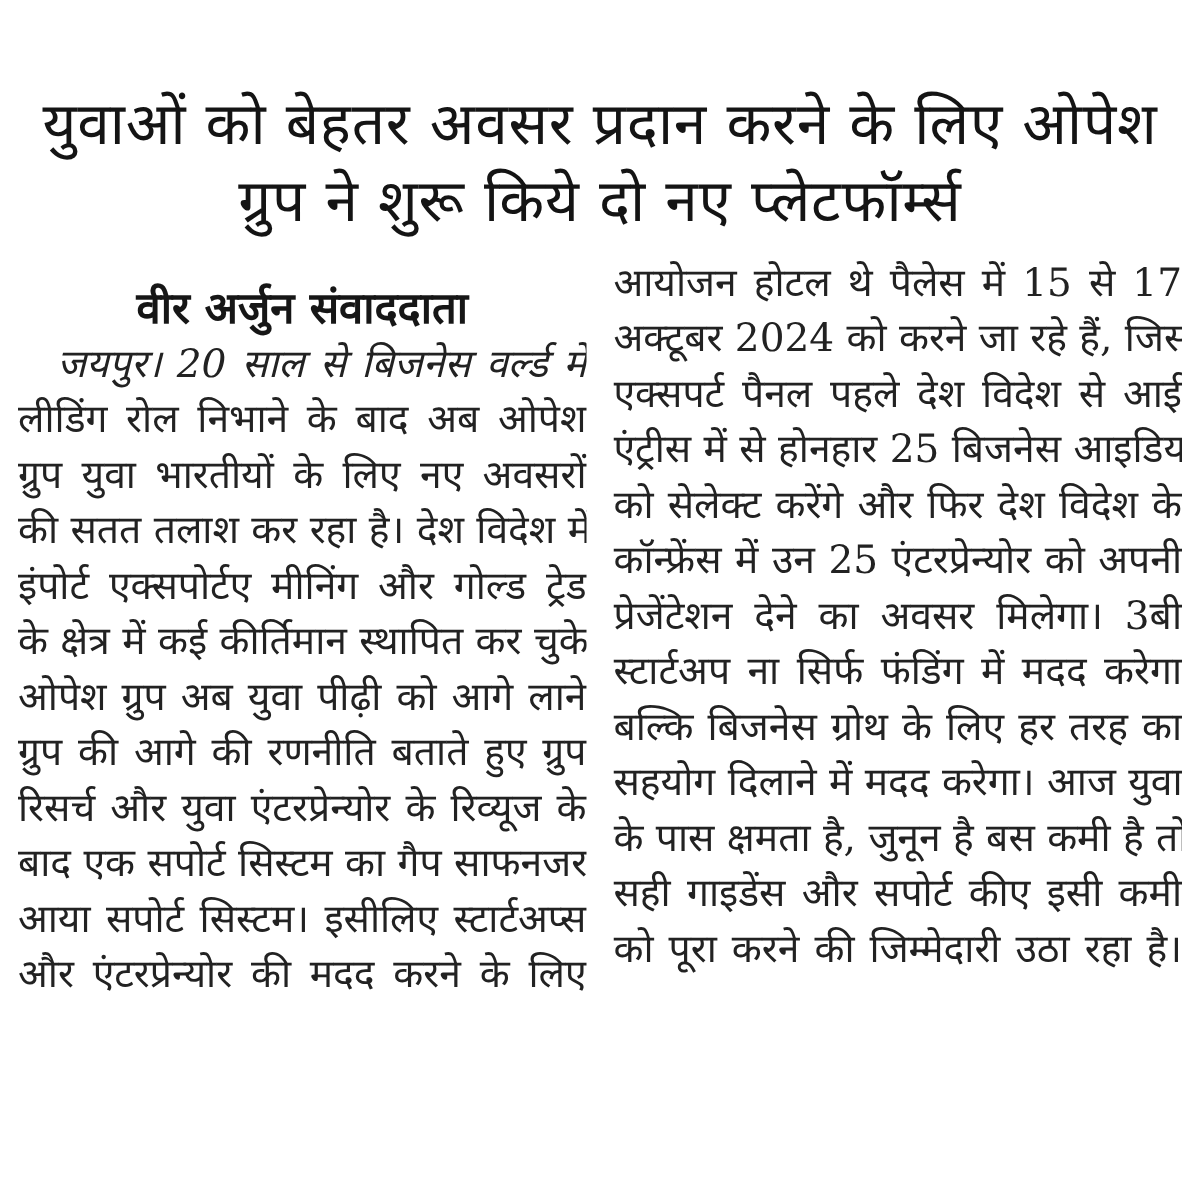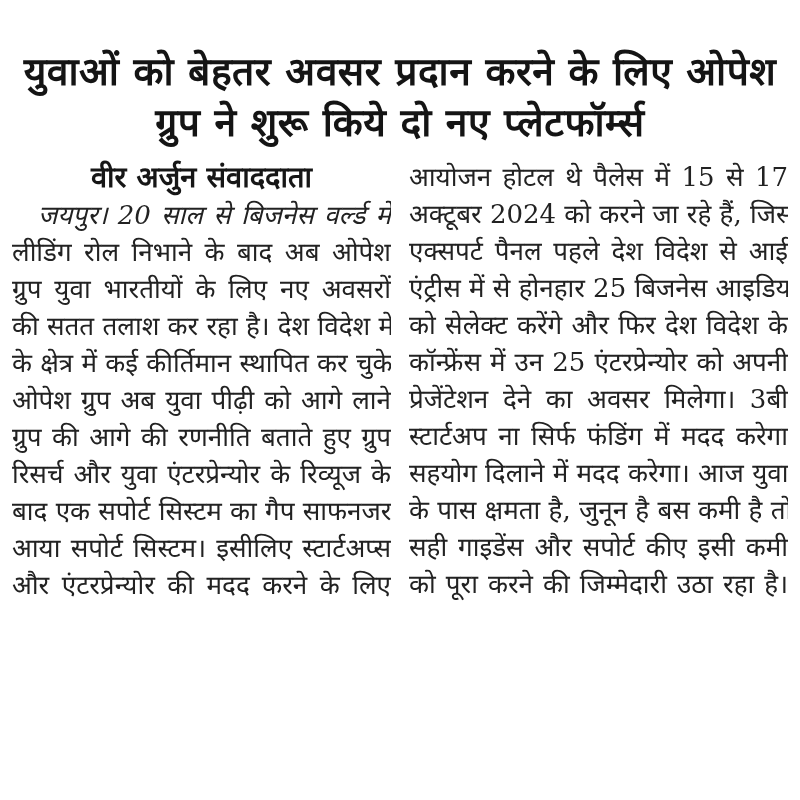--- a/index.html
+++ b/index.html
@@ -12,24 +12,24 @@
     width: 800px;
     height: 800px;
     background: #ffffff;
     color: #1b1b1b;
     font-family: "DejaVu Serif", "Liberation Serif", serif;
     overflow: hidden;
     box-sizing: border-box;
     padding: 46px 12px 0 12px;
   }
   .headline {
-    margin: 0 6px 10px 6px;
+    margin: 12px 6px 10px 6px;
     font-size: 39px;
     line-height: 1.32;
-    font-weight: 700;
+    font-weight: 400;
     text-align: center;
     color: #141414;
     letter-spacing: 0.5px;
   }
   .headline .hl {
     display: block;
   }
   .columns {
     display: flex;
     gap: 18px;
@@ -41,20 +41,21 @@
     font-size: 26px;
     line-height: 37px;
     color: #222222;
   }
   .byline {
     font-weight: 700;
     text-align: center;
     font-size: 29px;
     color: #161616;
     margin-bottom: 1px;
+    margin-top: 16px;
   }
   .text-line {
     text-align: justify;
     text-align-last: justify;
     white-space: nowrap;
     overflow: hidden;
   }
   .col-left .body-lines .text-line:first-child {
     text-indent: 26px;
     font-style: italic;
@@ -72,40 +73,42 @@
 
   <div class="columns">
 
     <div class="col col-left">
       <div class="byline">वीर अर्जुन संवाददाता</div>
       <div class="body-lines">
           <div class="text-line">जयपुर। 20 साल से बिजनेस वर्ल्ड में</div>
           <div class="text-line">लीडिंग रोल निभाने के बाद अब ओपेश</div>
           <div class="text-line">ग्रुप युवा भारतीयों के लिए नए अवसरों</div>
           <div class="text-line">की सतत तलाश कर रहा है। देश विदेश में</div>
+          <div class="text-line">इंपोर्ट एक्सपोर्टए मीनिंग और गोल्ड ट्रेड</div>
           <div class="text-line">के क्षेत्र में कई कीर्तिमान स्थापित कर चुके</div>
           <div class="text-line">ओपेश ग्रुप अब युवा पीढ़ी को आगे लाने</div>
           <div class="text-line">ग्रुप की आगे की रणनीति बताते हुए ग्रुप</div>
           <div class="text-line">रिसर्च और युवा एंटरप्रेन्योर के रिव्यूज के</div>
           <div class="text-line">बाद एक सपोर्ट सिस्टम का गैप साफनजर</div>
           <div class="text-line">आया सपोर्ट सिस्टम। इसीलिए स्टार्टअप्स</div>
           <div class="text-line">और एंटरप्रेन्योर की मदद करने के लिए</div>
         </div>
     </div>
 
     <div class="col col-right">
       <div class="body-lines">
           <div class="text-line">आयोजन होटल थे पैलेस में 15 से 17</div>
           <div class="text-line">अक्टूबर 2024 को करने जा रहे हैं, जिसमे</div>
           <div class="text-line">एक्सपर्ट पैनल पहले देश विदेश से आई</div>
           <div class="text-line">एंट्रीस में से होनहार 25 बिजनेस आइडियाज</div>
           <div class="text-line">को सेलेक्ट करेंगे और फिर देश विदेश के</div>
           <div class="text-line">कॉन्फ्रेंस में उन 25 एंटरप्रेन्योर को अपनी</div>
           <div class="text-line">प्रेजेंटेशन देने का अवसर मिलेगा। 3बी</div>
           <div class="text-line">स्टार्टअप ना सिर्फ फंडिंग में मदद करेगा</div>
+          <div class="text-line">बल्कि बिजनेस ग्रोथ के लिए हर तरह का</div>
           <div class="text-line">सहयोग दिलाने में मदद करेगा। आज युवाओं</div>
           <div class="text-line">के पास क्षमता है, जुनून है बस कमी है तो</div>
           <div class="text-line">सही गाइडेंस और सपोर्ट कीए इसी कमी</div>
           <div class="text-line">को पूरा करने की जिम्मेदारी उठा रहा है।</div>
         </div>
     </div>
 
   </div>
 </div>
 

